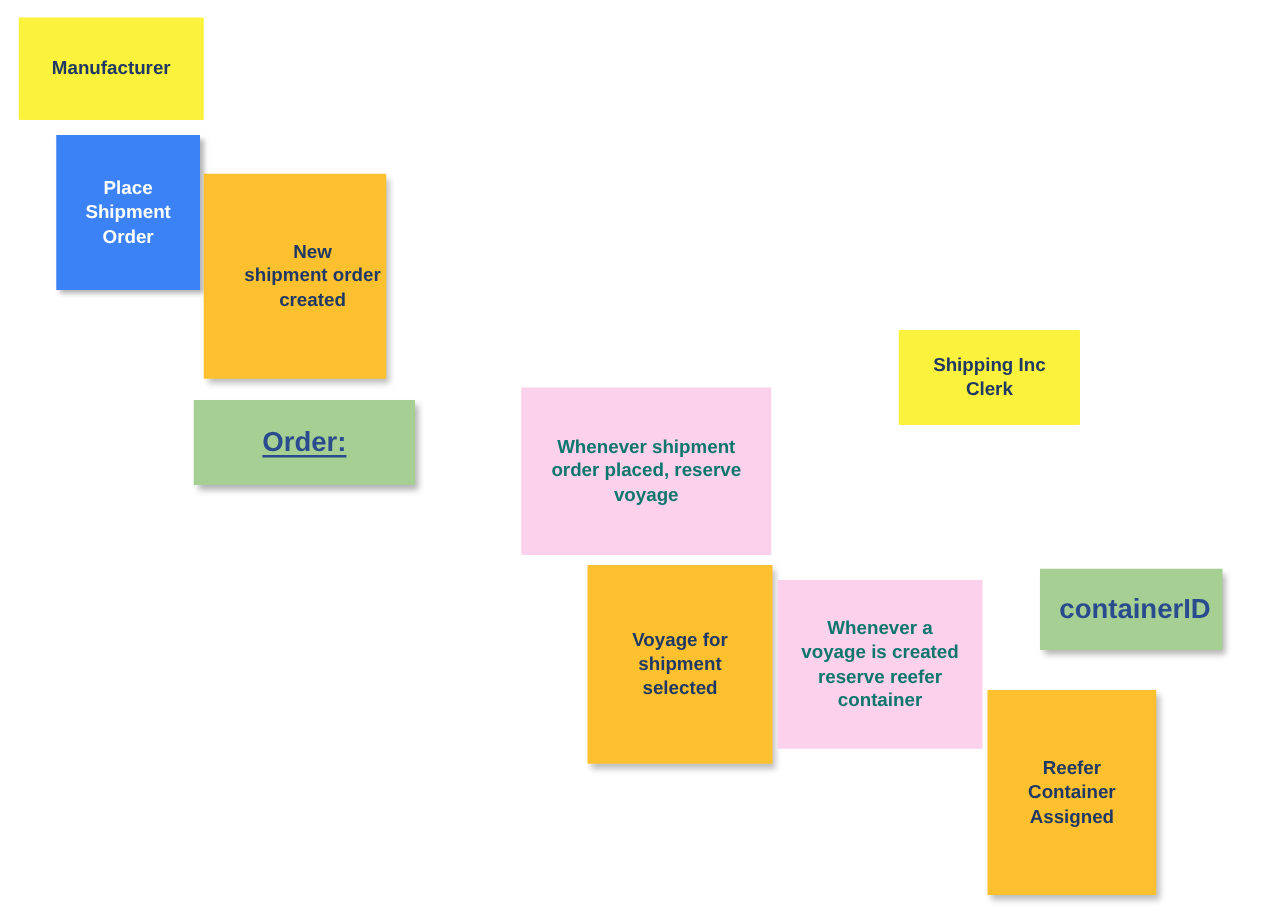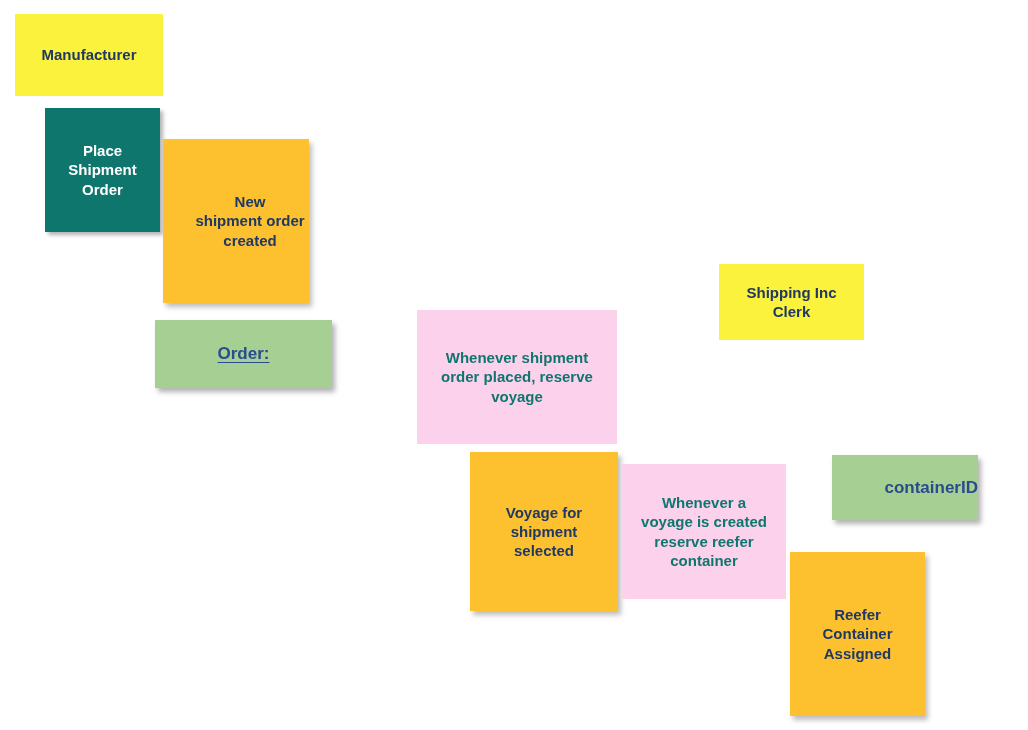--- a/index.html
+++ b/index.html
@@ -31,49 +31,49 @@
   
   .note.actor {
     background: #faf23c;
     color: #1f3864;
     border-radius: 1px;
     font-size: 15px;
     font-weight: 600;
   }
   
   .note.command {
-    background: #0f766e;
+    background: #3b82f6;
     color: #ffffff;
     font-size: 15px;
     font-weight: 700;
     box-shadow: 3px 3px 4px rgba(0,0,0,0.30);
   }
   
   .note.event {
     background: #fdc130;
     color: #1f3864;
     font-size: 15px;
     font-weight: 600;
     box-shadow: 3px 4px 5px rgba(0,0,0,0.26);
   }
   
   .note.aggregate {
     background: #a6d093;
     color: #2a4b8d;
-    font-size: 17px;
+    font-size: 22px;
     font-weight: 600;
     box-shadow: 3px 4px 5px rgba(0,0,0,0.30);
   }
   .note.aggregate.underlined .note-label {
     text-decoration: underline;
     text-underline-offset: 3px;
   }
   .note.aggregate.align-left {
     justify-content: flex-start;
-    text-align: right;
+    text-align: center;
     padding-left: 6px;
   }
   
   .note.policy {
     background: #fcd1ec;
     color: #0f766e;
     font-size: 15px;
     font-weight: 600;
   }
   .note-label {

